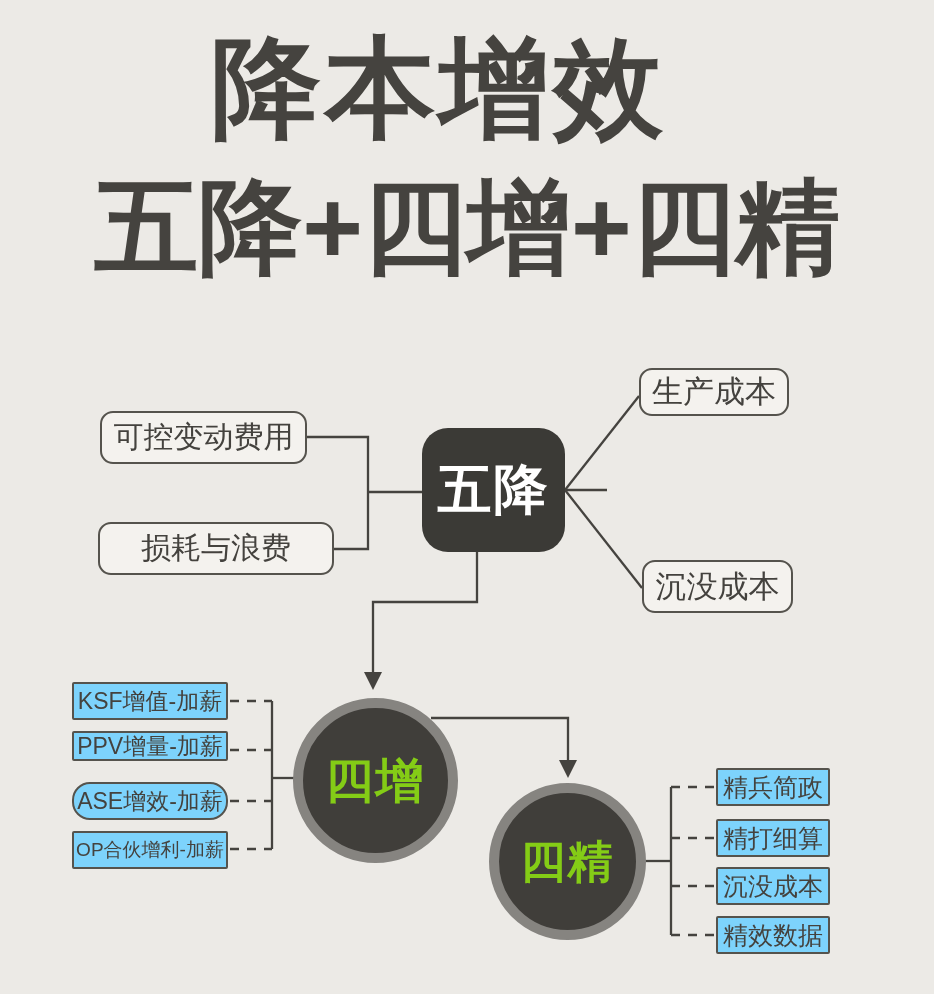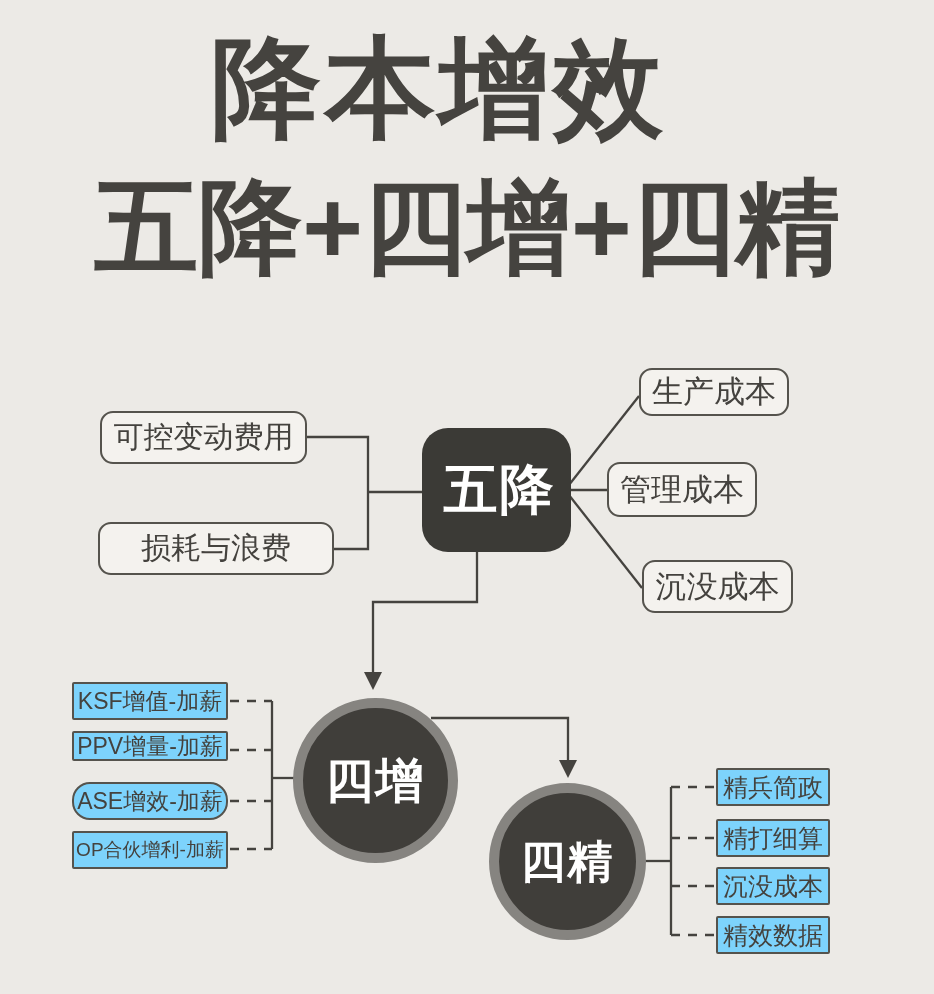--- a/index.html
+++ b/index.html
@@ -13,26 +13,26 @@
   .title-wrap{position:absolute;top:18px;left:0;width:934px;text-align:center;line-height:1.28;}
   .title-line1{font-size:110px;font-weight:900;letter-spacing:4px;transform:translateX(-28px);color:#45433F;}
   .title-line2{font-size:104px;font-weight:900;letter-spacing:0px;color:#45433F;margin-top:2px;}
   
   svg.connectors{position:absolute;left:0;top:0;width:934px;height:994px;}
   
   .node-rect{
     position:absolute;left:422px;top:428px;width:143px;height:124px;
     background:#3B3A36;border-radius:26px;
     display:flex;align-items:center;justify-content:center;
-    color:#fff;font-size:54px;font-weight:900;letter-spacing:2px;padding-left:6px;
+    color:#fff;font-size:54px;font-weight:900;letter-spacing:2px;
   }
   .circle{
     position:absolute;border:10px solid #868480;background:#403E3A;border-radius:50%;
     display:flex;align-items:center;justify-content:center;
-    color:#ffffff;font-weight:900;box-sizing:border-box;
+    color:#84cc16;font-weight:900;box-sizing:border-box;
   }
   .circle-sizeng{left:293px;top:698px;width:165px;height:165px;font-size:48px;letter-spacing:2px;}
   .circle-sijing{left:489px;top:783px;width:157px;height:157px;font-size:45px;letter-spacing:2px;}
   
   .pill{
     position:absolute;box-sizing:border-box;
     background:#F4F2EE;border:2px solid #55534D;border-radius:13px;
     display:flex;align-items:center;justify-content:center;
     font-size:30px;color:#44423E;white-space:nowrap;
   }
@@ -107,21 +107,20 @@
   <div class="circle circle-sizeng">
     <span>四增</span>
   </div>
   <div class="circle circle-sijing">
     <span>四精</span>
   </div>
 
   <div class="pill pill-kekong">可控变动费用</div>
   <div class="pill pill-sunhao">损耗与浪费</div>
   <div class="pill pill-shengchan">生产成本</div>
-  <div class="pill pill-guanli">管理成本</div>
   <div class="pill pill-chenmo">沉没成本</div>
 
   <div class="rect rect-ksf">KSF增值-加薪</div>
   <div class="rect rect-ppv">PPV增量-加薪</div>
   <div class="rect rect-ase">ASE增效-加薪</div>
   <div class="rect rect-op">OP合伙增利-加薪</div>
 
   <div class="rect rect-jb">精兵简政</div>
   <div class="rect rect-jd">精打细算</div>
   <div class="rect rect-jy">沉没成本</div>

